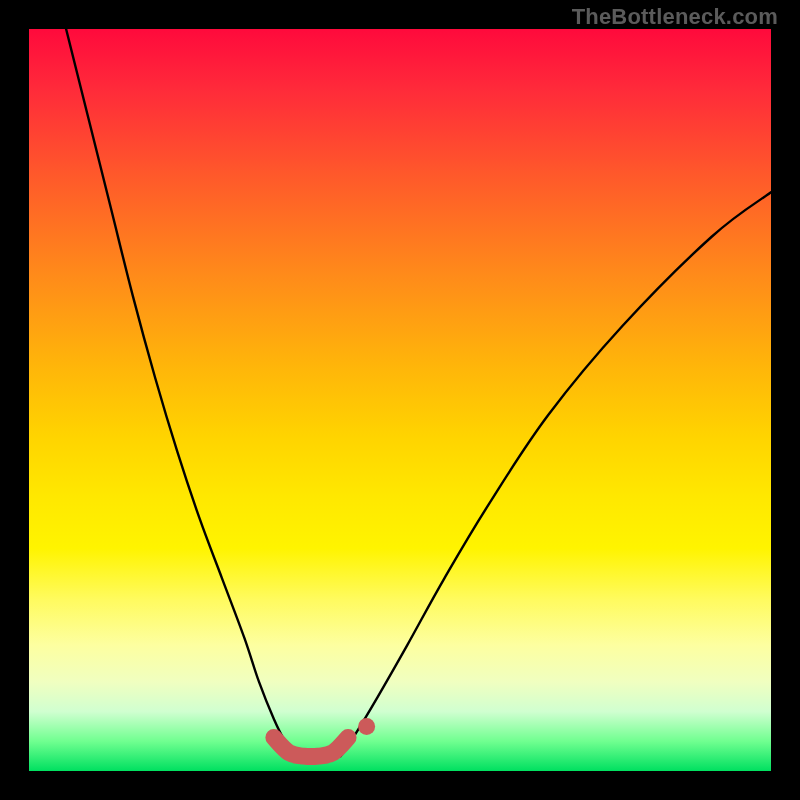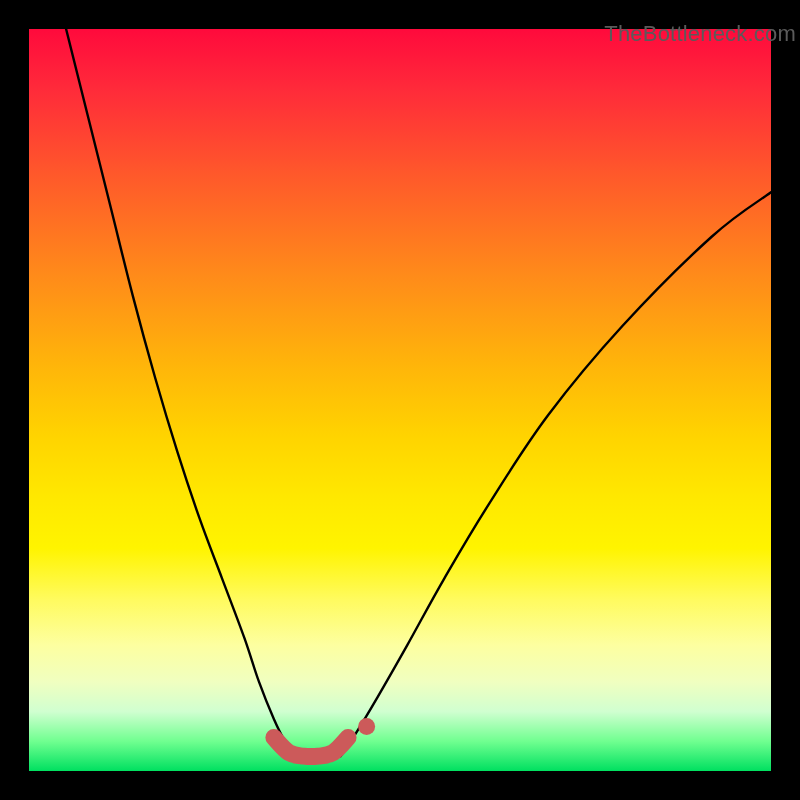--- a/index.html
+++ b/index.html
@@ -40,27 +40,26 @@
       #fdffa0 83%,
       #f0ffc0 88%,
       #d0ffd0 92%,
       #70ff90 96%,
       #00e060 100%
     );
   }
   .watermark {
     position: absolute;
     top: 4px;
-    right: 4px;
+    right: 22px;
     color: #5b5b5b;
     font-size: 22px;
-    font-weight: 400;
+    font-weight: 700;
     letter-spacing: 0.2px;
     user-select: none;
-    margin-top: 17px;
   }
   svg.curves {
     position: absolute;
     inset: 0;
   }
   .curve-line {
     fill: none;
     stroke: #000;
     stroke-width: 2.4;
     stroke-linecap: round;

